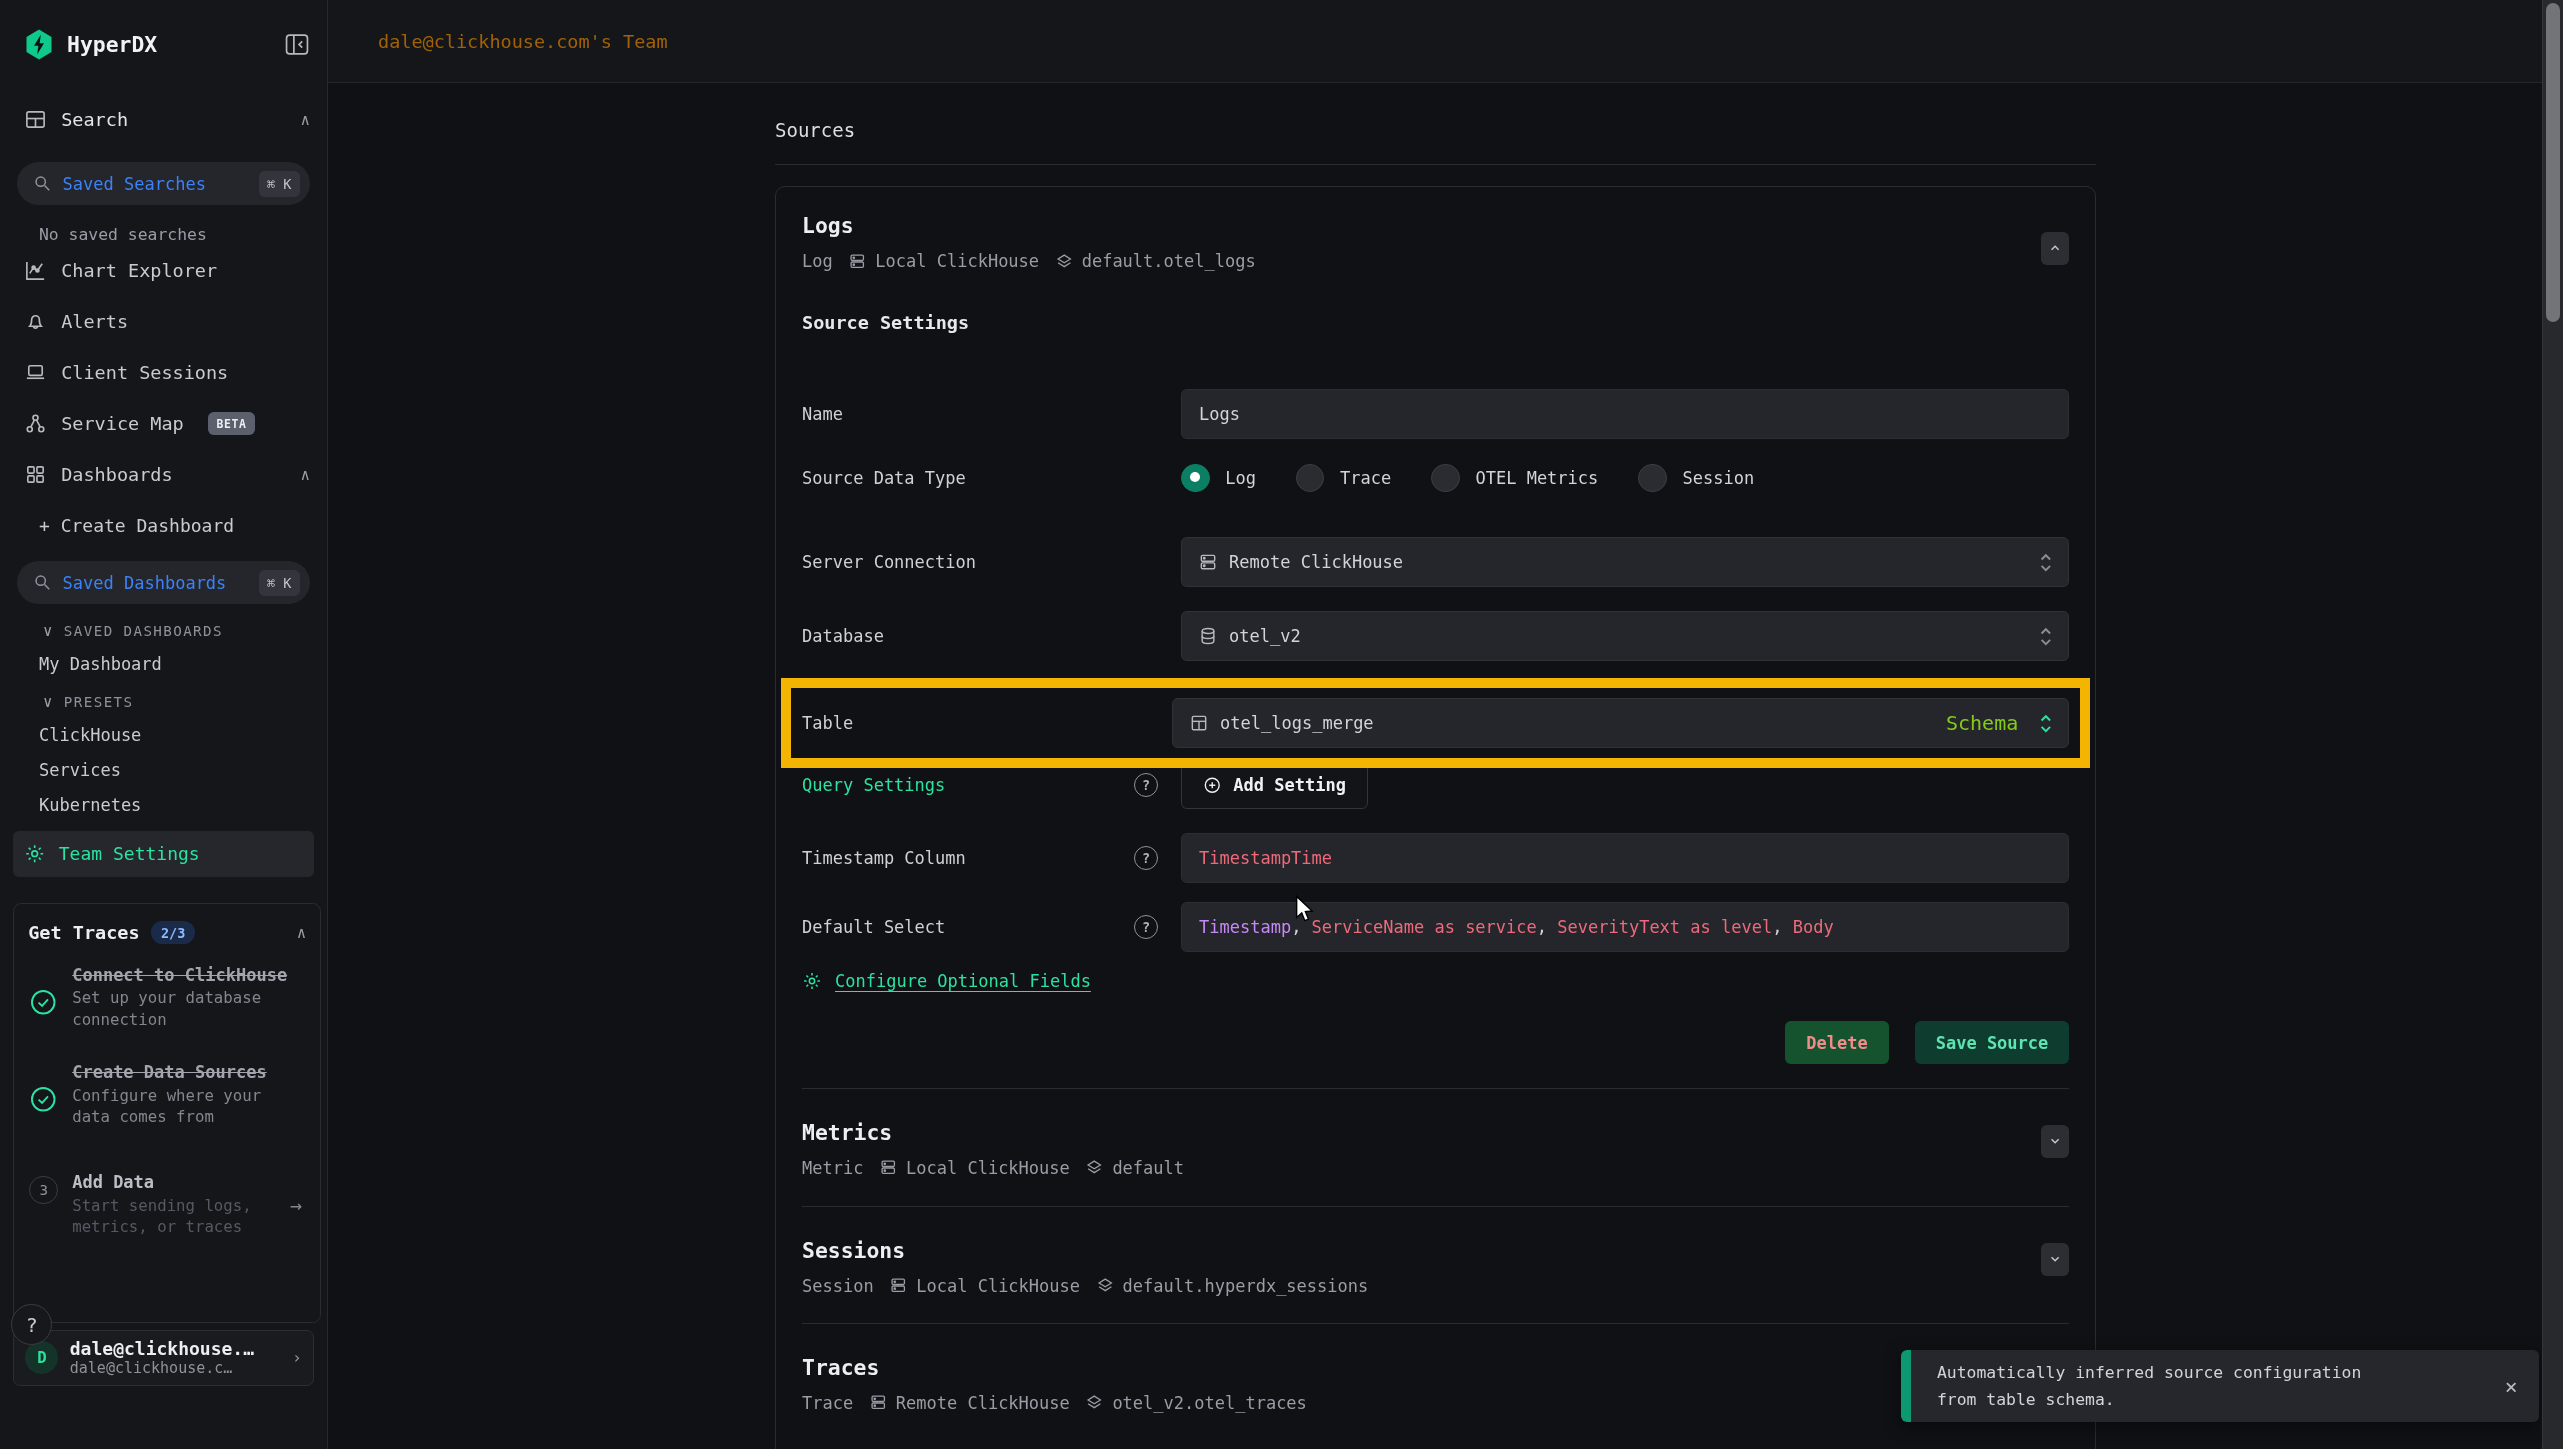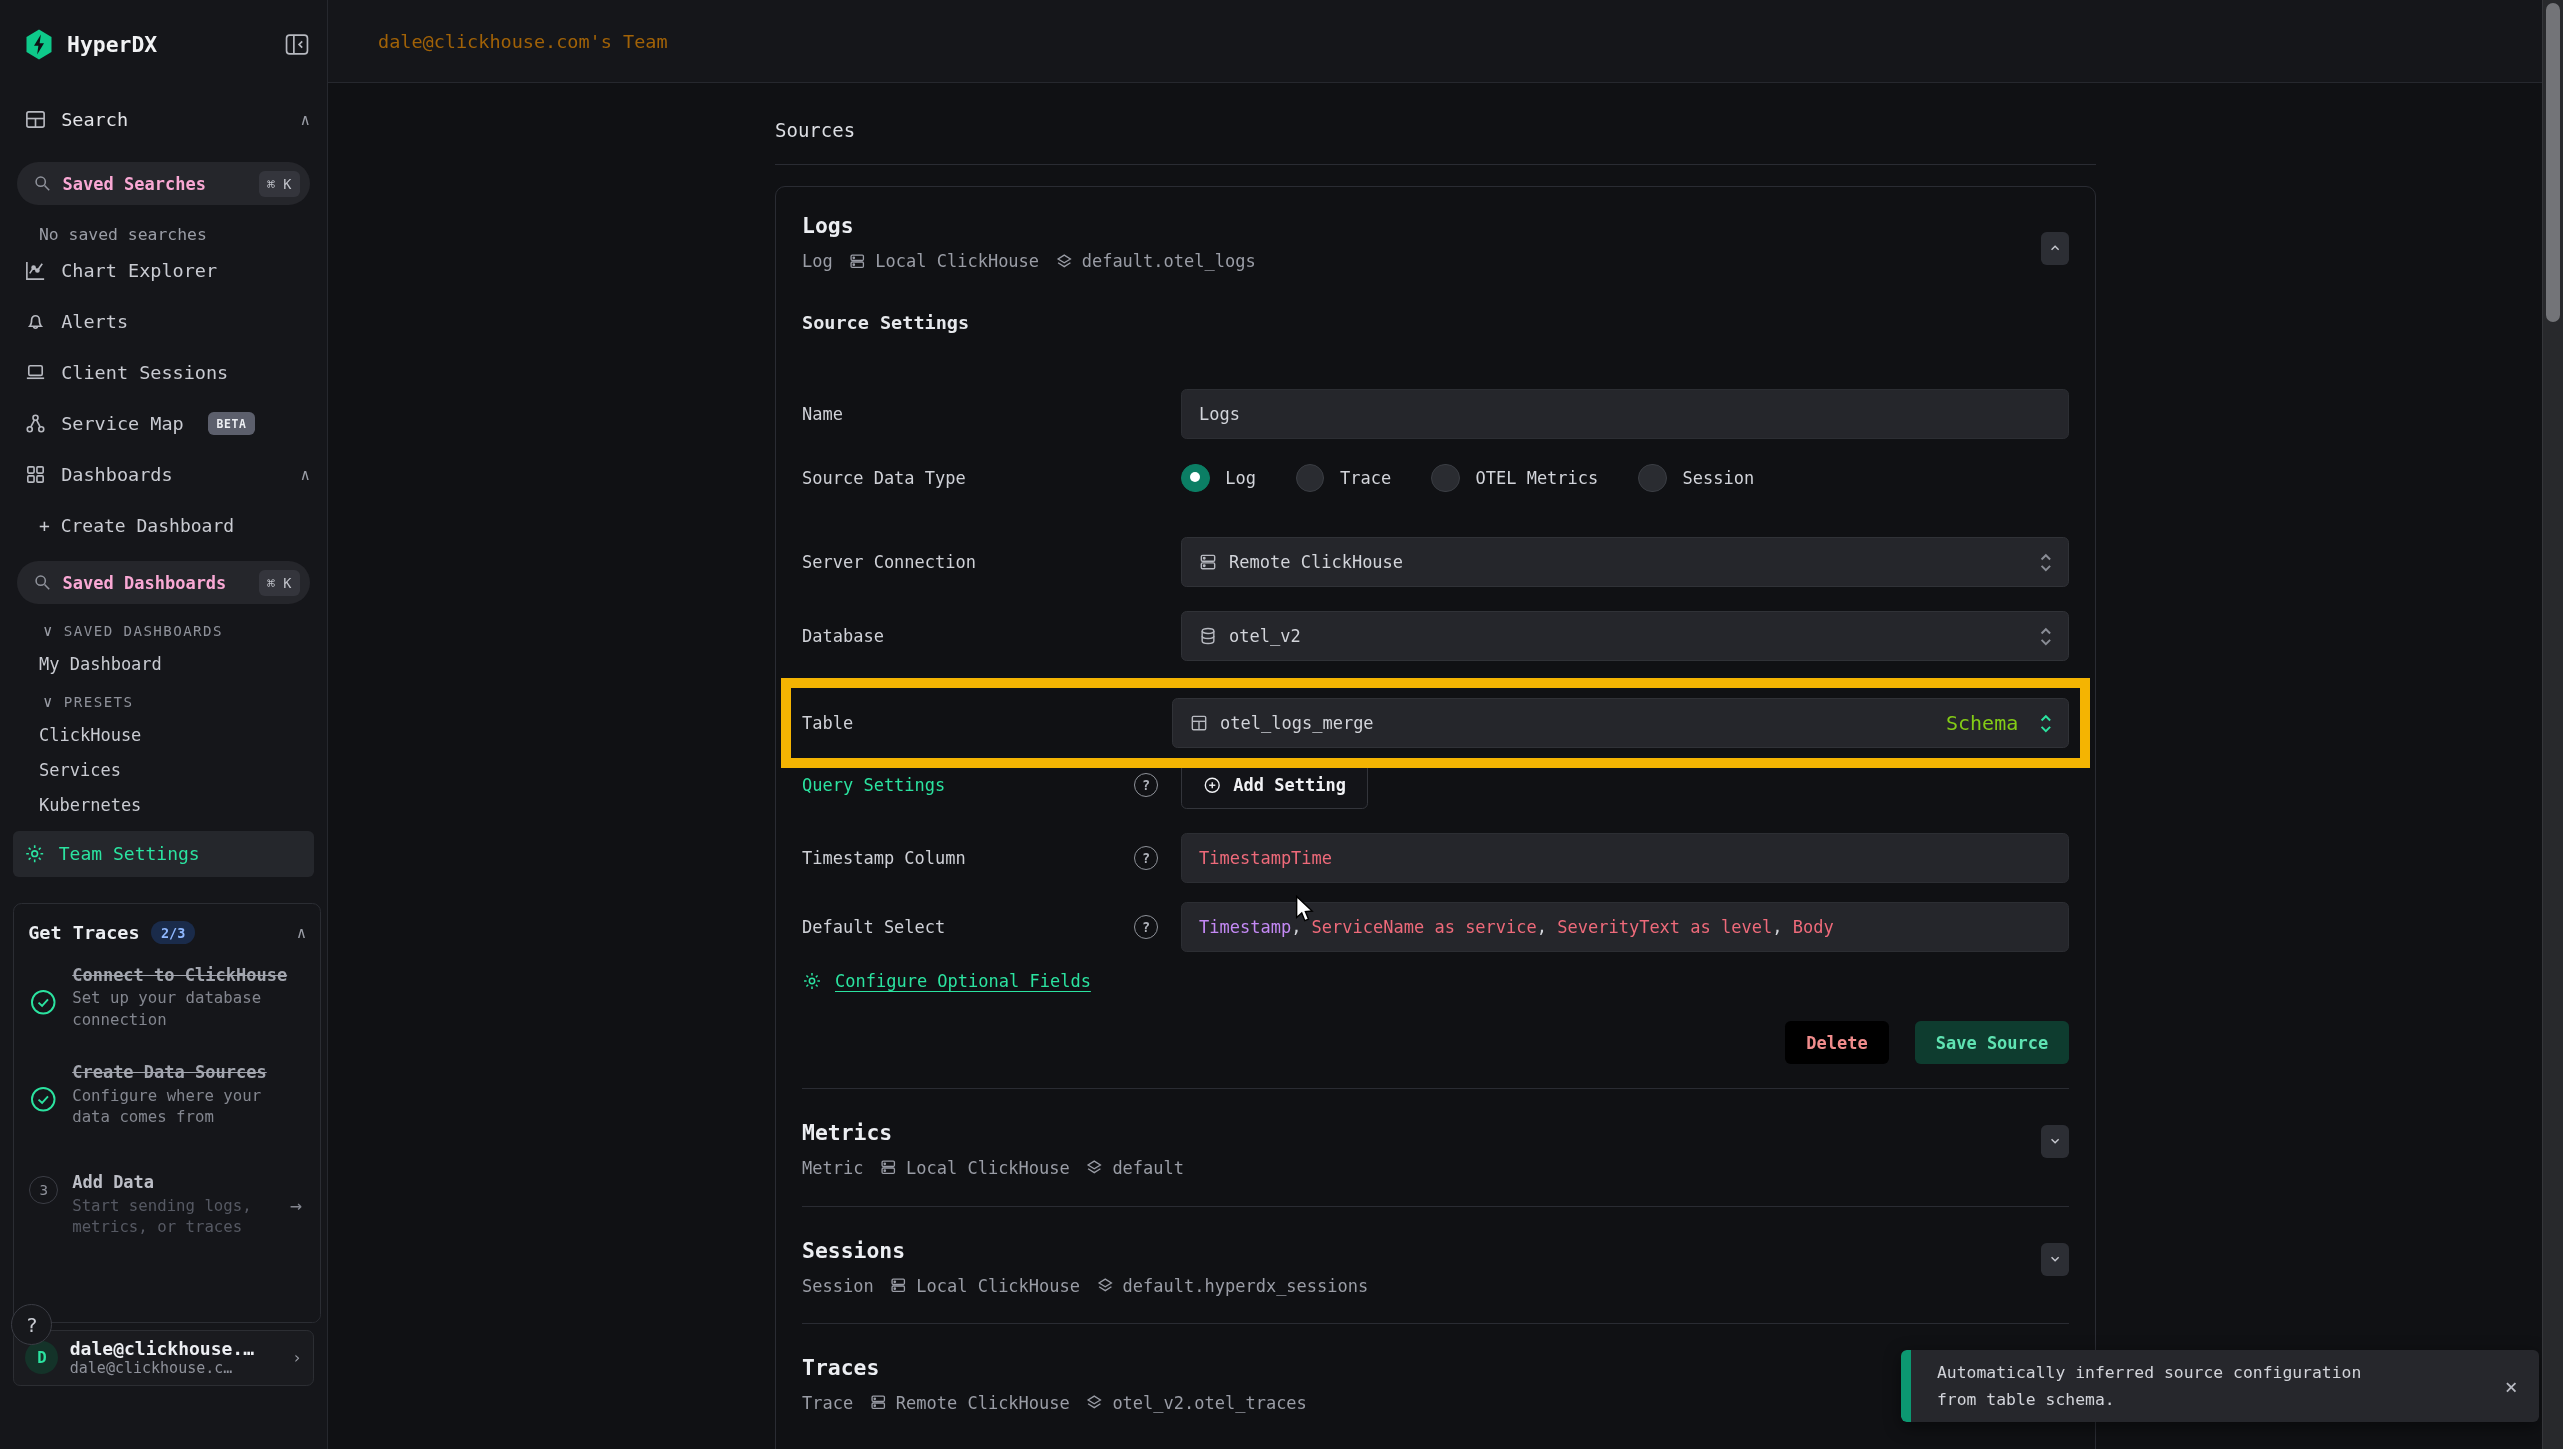--- a/index.html
+++ b/index.html
@@ -27,21 +27,21 @@
   .nav-head { display: flex; align-items: center; gap: 14.2px; margin: 44px 17px 0 24px; height: 28.5px; }
   .nav-head .lbl { font-size: 18.5px; color: #e3e4e8; flex: 1; }
   .chev-txt { color: #9a9da6; font-size: 15.7px; }
 
   .pill {
     display: flex; align-items: center; gap: 11.4px;
     margin: 28.5px 17px 0 17px; height: 43px;
     background: #25262b; border-radius: 21.4px; padding: 0 10px 0 15.7px;
     cursor: pointer;
   }
-  .pill .ph { color: #f9a8d4; font-size: 17px; flex: 1; font-weight: bold; }
+  .pill .ph { color: #3b82f6; font-size: 17px; flex: 1; }
   .kbd { background: #34353c; color: #c3c5cc; border-radius: 5.7px; font-size: 13.5px; padding: 5px 8.5px; }
   .pill2 { margin-top: 10px; }
 
   .empty-note { color: #9a9da6; font-size: 16.4px; margin: 20px 17px 0 39px; height: 20px; }
 
   .nav-item { display: flex; align-items: center; gap: 14.2px; height: 51px; padding: 0 17px 0 24px; cursor: pointer; }
   .nav-item .lbl { font-size: 18.5px; color: #c9cbd2; }
   .nav-item:first-of-type { margin-top: 15.7px; }
   .badge-beta { background: #5c5f6c; color: #eceef2; font-size: 11.4px; font-weight: bold; letter-spacing: 0.7px; border-radius: 5.7px; padding: 4.3px 8.5px; margin-left: 10px; }
   .spacer { flex: 1; }
@@ -161,21 +161,21 @@
     font-size: 17px; font-family: inherit; cursor: pointer; }
 
   .row-ts { margin-top: 24px; }
   .row-ds { margin-top: 19px; }
   .val-red { color: #ee6a7a; }
 
   .opt-link { display: flex; align-items: center; gap: 13px; margin-top: 18.5px; height: 21.4px; }
   .opt-link a { color: #2be3a0; font-size: 17px; text-decoration: underline; text-underline-offset: 4.3px; cursor: pointer; }
 
   .btn-row { display: flex; justify-content: flex-end; gap: 26px; margin-top: 29px; }
-  .btn-delete { width: 104px; height: 43px; background: #000000; color: #f08c8c; border: none; border-radius: 5.7px;
+  .btn-delete { width: 104px; height: 43px; background: #14532d; color: #f08c8c; border: none; border-radius: 5.7px;
     font-size: 17px; font-weight: bold; font-family: inherit; cursor: pointer; }
   .btn-save { width: 154px; height: 43px; background: #0e3c2f; color: #5fe3b2; border: none; border-radius: 5.7px;
     font-size: 17px; font-weight: bold; font-family: inherit; cursor: pointer; }
 
   .card-hr { border: none; border-top: 1.4px solid #2a2c33; margin-top: 23.5px; }
   .sect { position: relative; padding-top: 31px; }
   .sect .t { font-size: 21.4px; font-weight: bold; color: #eceef2; }
   .sect .sub { display: flex; align-items: center; gap: 8.5px; margin-top: 13px; color: #9a9da6; font-size: 17px; }
   .sect .sub .ico { display: flex; margin-left: 7.1px; }
   .sect .collapse-btn { top: 36px; }

